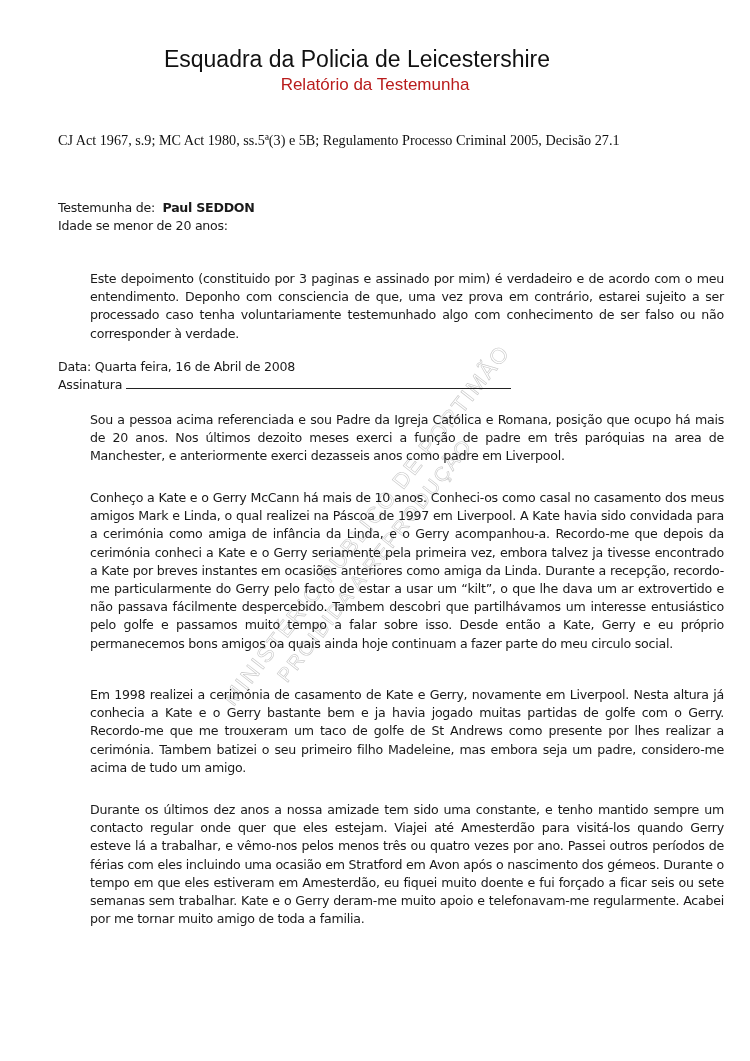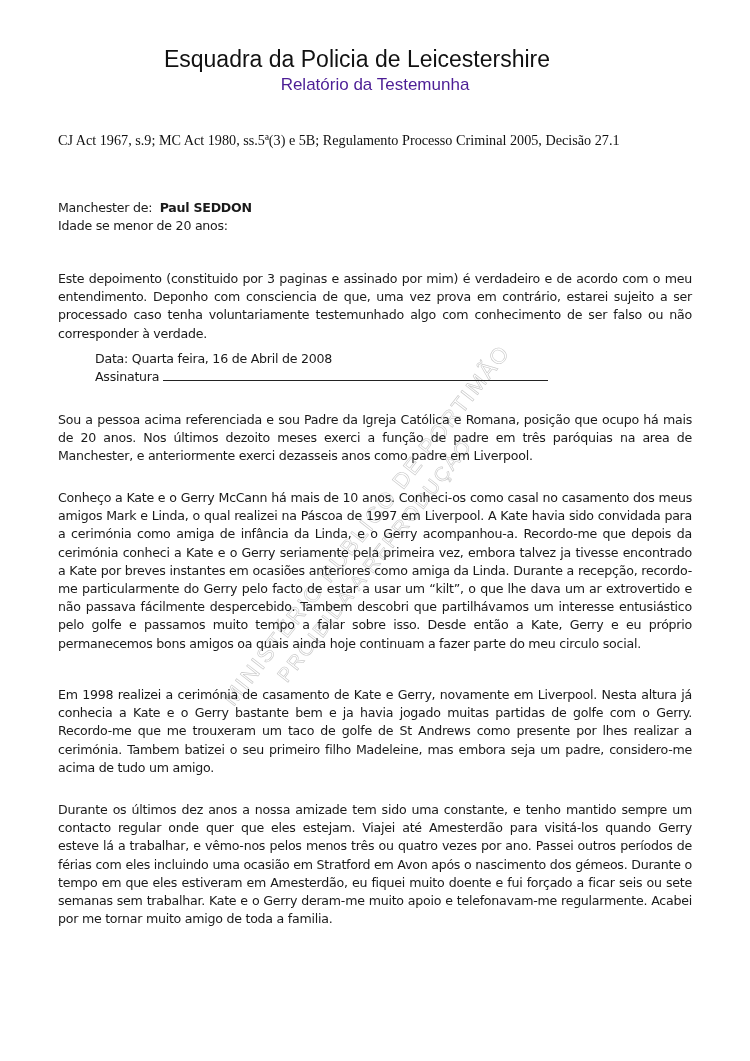--- a/index.html
+++ b/index.html
@@ -31,21 +31,21 @@
       color: #111;
     }
     .subtitle {
       position: absolute;
       left: 0; width: 750px;
       top: 74px;
       text-align: center;
       font-family: "Liberation Sans", sans-serif;
       font-size: 17px;
       line-height: 22px;
-      color: #4c1d95;
+      color: #b91c1c;
     }
     .legal {
       position: absolute;
       left: 58px;
       top: 131px;
       font-family: "Liberation Serif", serif;
       font-size: 14.2px;
       line-height: 18px;
       color: #111;
       white-space: nowrap;
@@ -57,20 +57,21 @@
       font-family: "DejaVu Sans", sans-serif;
       font-size: 12.6px;
       line-height: 18.2px;
       color: #1a1a1a;
       letter-spacing: -0.25px;
     }
     .field-line { white-space: nowrap; }
     .bold { font-weight: bold; margin-top: 36px; }
     .justify {
       text-align: justify;
+      margin-left: 32px;
     }
     .sig-line {
       display: inline-block;
       width: 385px;
       border-bottom: 1px solid #222;
       vertical-align: baseline;
       height: 12px;
       margin-left: 4px;
     }
     .watermark {
@@ -101,32 +102,32 @@
     <div class="wm-text" style="left:282px; top:668px; font-size:20px;">PROIBIDA A REPRODUÇÃO</div>
   </div>
 
   <div class="title">Esquadra da Policia de Leicestershire</div>
   <div class="subtitle">Relatório da Testemunha</div>
 
   <div class="legal">CJ Act 1967, s.9; MC Act 1980, ss.5ª(3) e 5B; Regulamento Processo Criminal 2005, Decisão 27.1</div>
 
   <div class="body-text" style="top:199px;">
     <div class="field-line">
-      <span>Manchester de:</span>&nbsp;
+      <span>Testemunha de:</span>&nbsp;
       <span class="bold">Paul SEDDON</span>
     </div>
     <div class="field-line">
       <span>Idade se menor de 20 anos:</span>
       <span></span>
     </div>
   </div>
 
   <div class="body-text justify" style="top:270px;">Este depoimento (constituido por 3 paginas e assinado por mim) é verdadeiro e de acordo com o meu entendimento. Deponho com consciencia de que, uma vez prova em contrário, estarei sujeito a ser processado caso tenha voluntariamente testemunhado algo com conhecimento de ser falso ou não corresponder à verdade.</div>
 
-  <div class="body-text" style="top:350px;margin-left:37px;">
+  <div class="body-text" style="top:358px;">
     <div class="field-line">
       <span>Data:</span>
       <span>Quarta feira, 16 de Abril de 2008</span>
     </div>
     <div class="field-line">
       <span>Assinatura</span><span class="sig-line"></span>
     </div>
   </div>
 
   <div class="body-text justify" style="top:411px;">Sou a pessoa acima referenciada e sou Padre da Igreja Católica e Romana, posição que ocupo há mais de 20 anos. Nos últimos dezoito meses exerci a função de padre em três paróquias na area de Manchester, e anteriormente exerci dezasseis anos como padre em Liverpool.</div>

